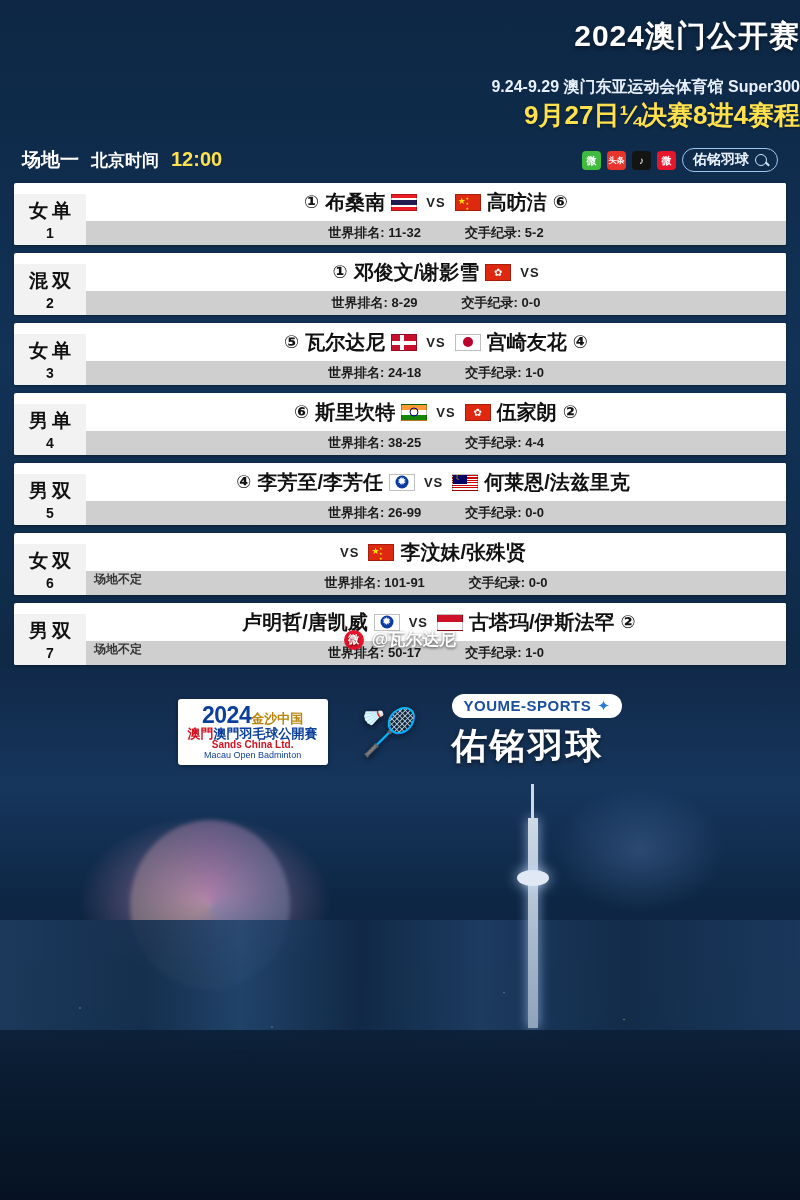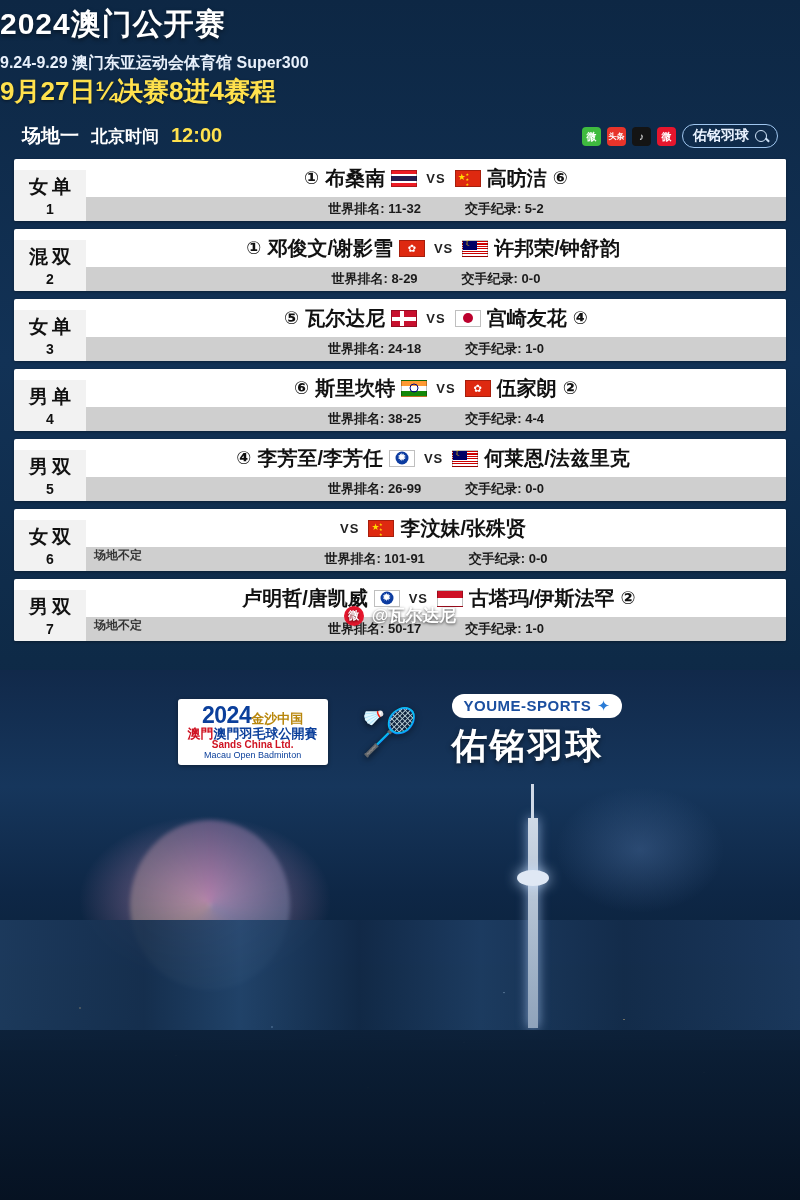--- a/index.html
+++ b/index.html
@@ -11,32 +11,32 @@
     position: relative;
   }
   .page {
     width: 800px; height: 1200px;
     position: relative;
     background: linear-gradient(180deg, #0d2744 0%, #123256 30%, #0e2a47 55%, #081a2e 100%);
   }
 
   
   .header {
-    padding-top: 4px;
-    text-align: left;
+    padding-top: 16px;
+    text-align: right;
     color: #ffffff;
   }
   .header .title {
     font-size: 30px;
     font-weight: bold;
     letter-spacing: 1px;
     text-shadow: 0 2px 4px rgba(0,0,0,.5);
   }
   .header .subtitle {
-    margin-top: 8px;
+    margin-top: 20px;
     font-size: 16px;
     font-weight: bold;
     color: #e8f0fb;
   }
   .header .round {
     margin-top: 0;
     font-size: 26px;
     font-weight: bold;
     color: #ffe14d;
     text-shadow: 0 1px 3px rgba(0,0,0,.45);
@@ -410,25 +410,20 @@
           <div class="num">2</div>
         </div>
         <div class="match-right">
           <div class="players">
             <span class="side">
               <span class="seed">①</span>
               <span>邓俊文/谢影雪</span>
               <span class="flag hongkong"></span>
             </span>
             <span class="vs">VS</span>
-            <span class="side">
-              <span class="flag malaysia"></span>
-              <span>许邦荣/钟舒韵</span>
-              <span class="seed"></span>
-            </span>
           </div>
           <div class="info">
             <span><span>世界排名:</span> <span>8-29</span></span>
             <span><span>交手纪录:</span> <span>0-0</span></span>
           </div>
         </div>
       </div>
 
       <div class="match">
         <div class="match-left">

